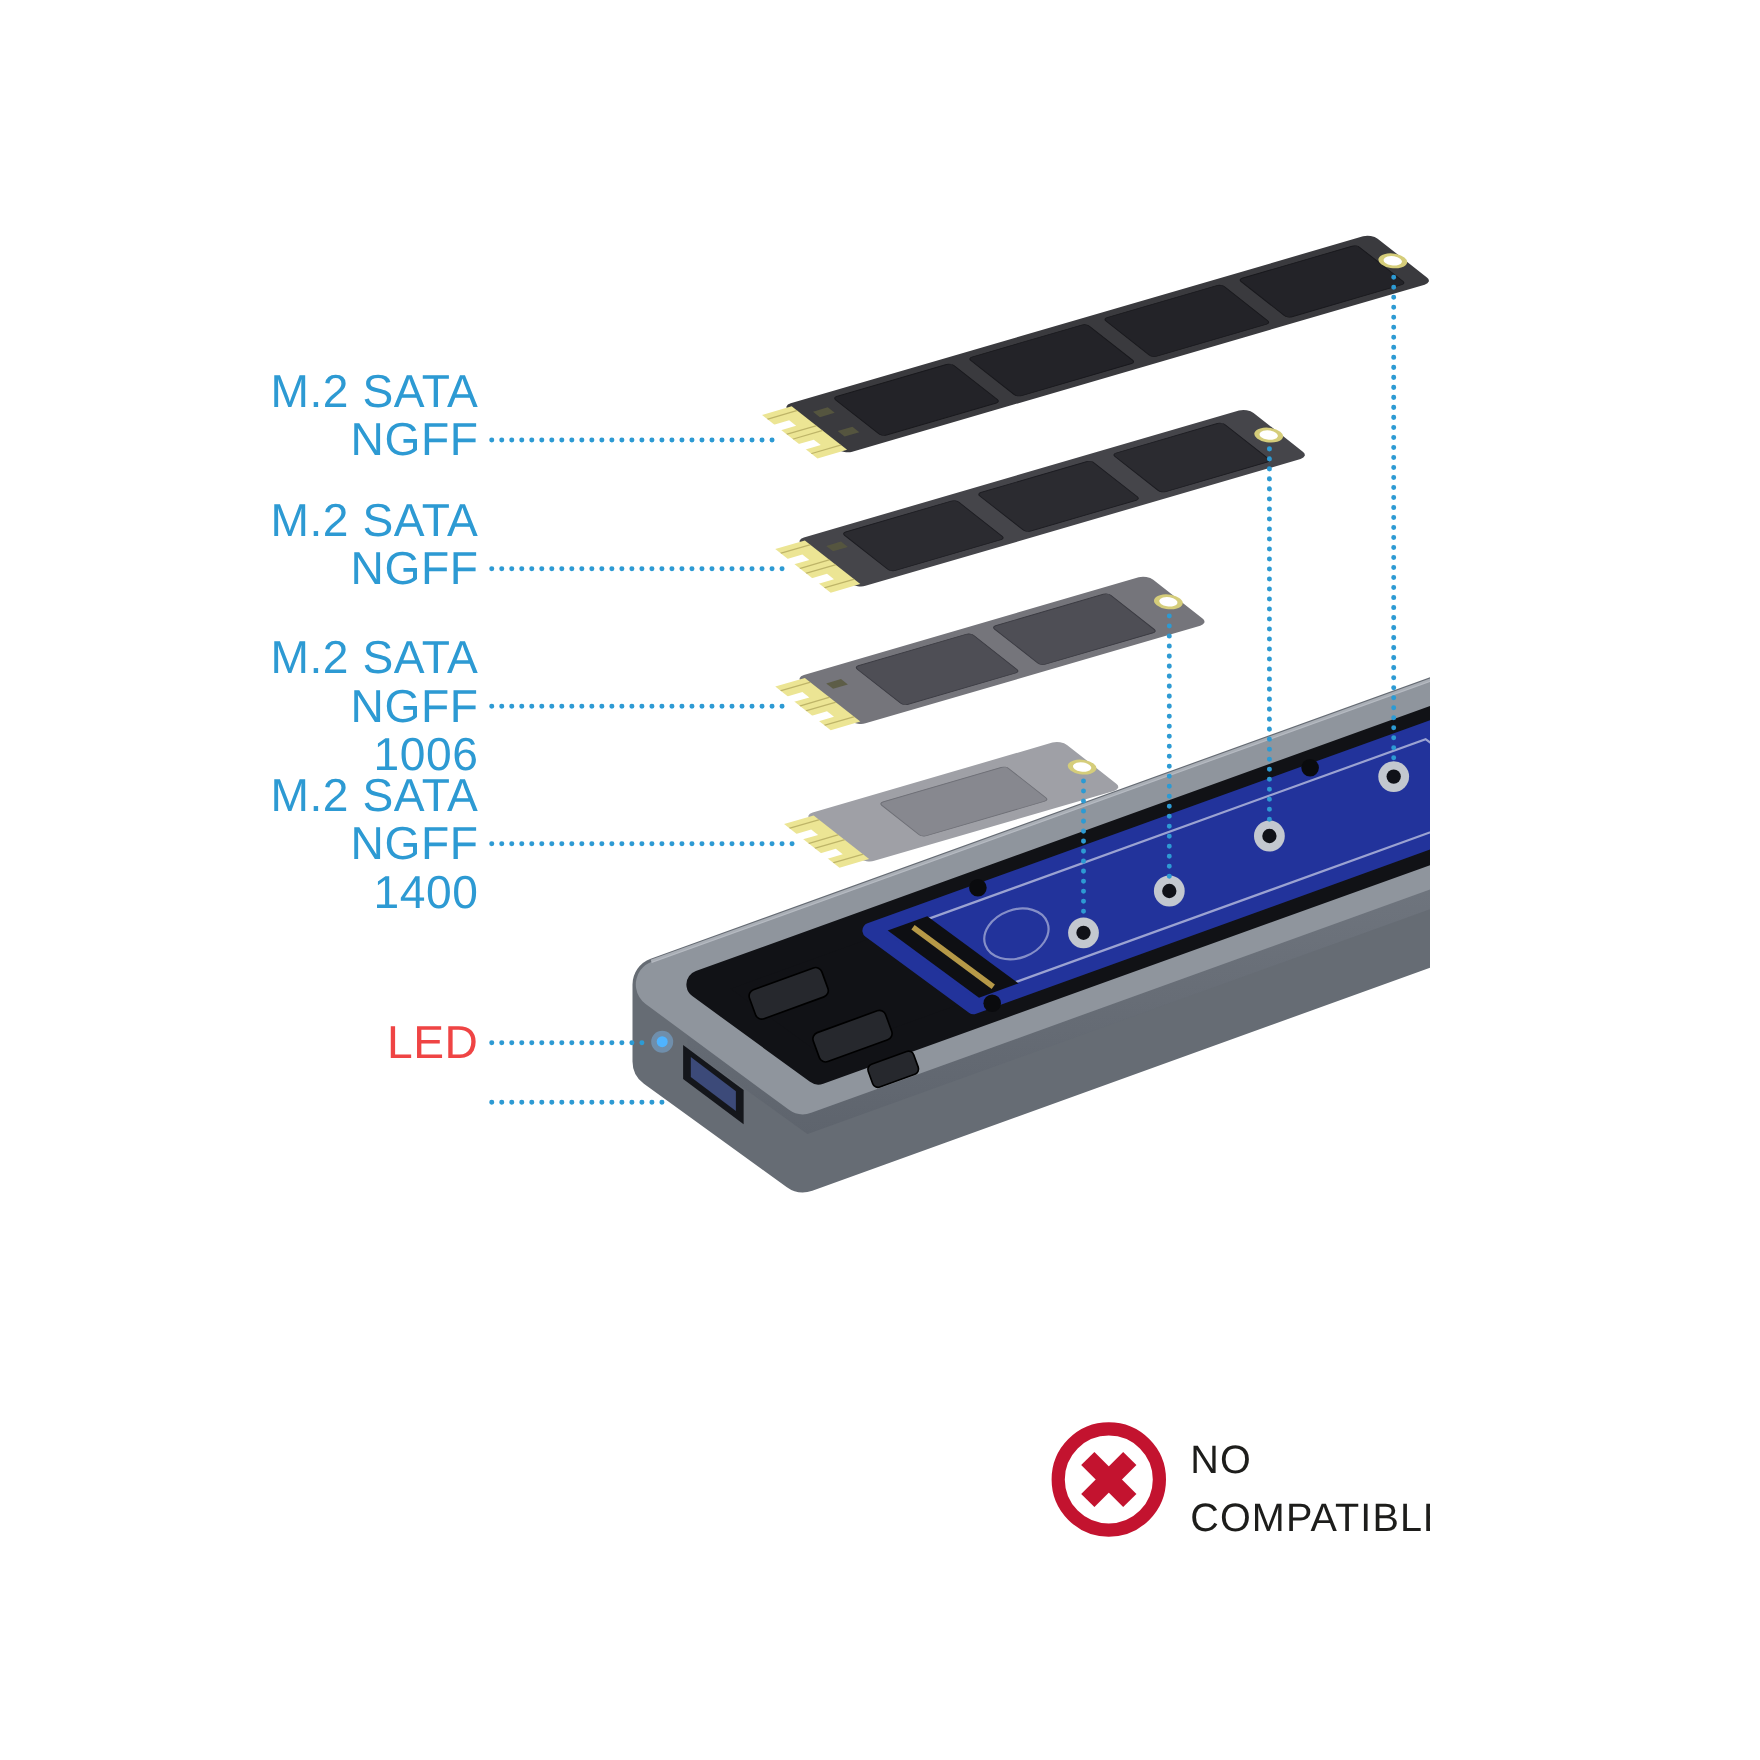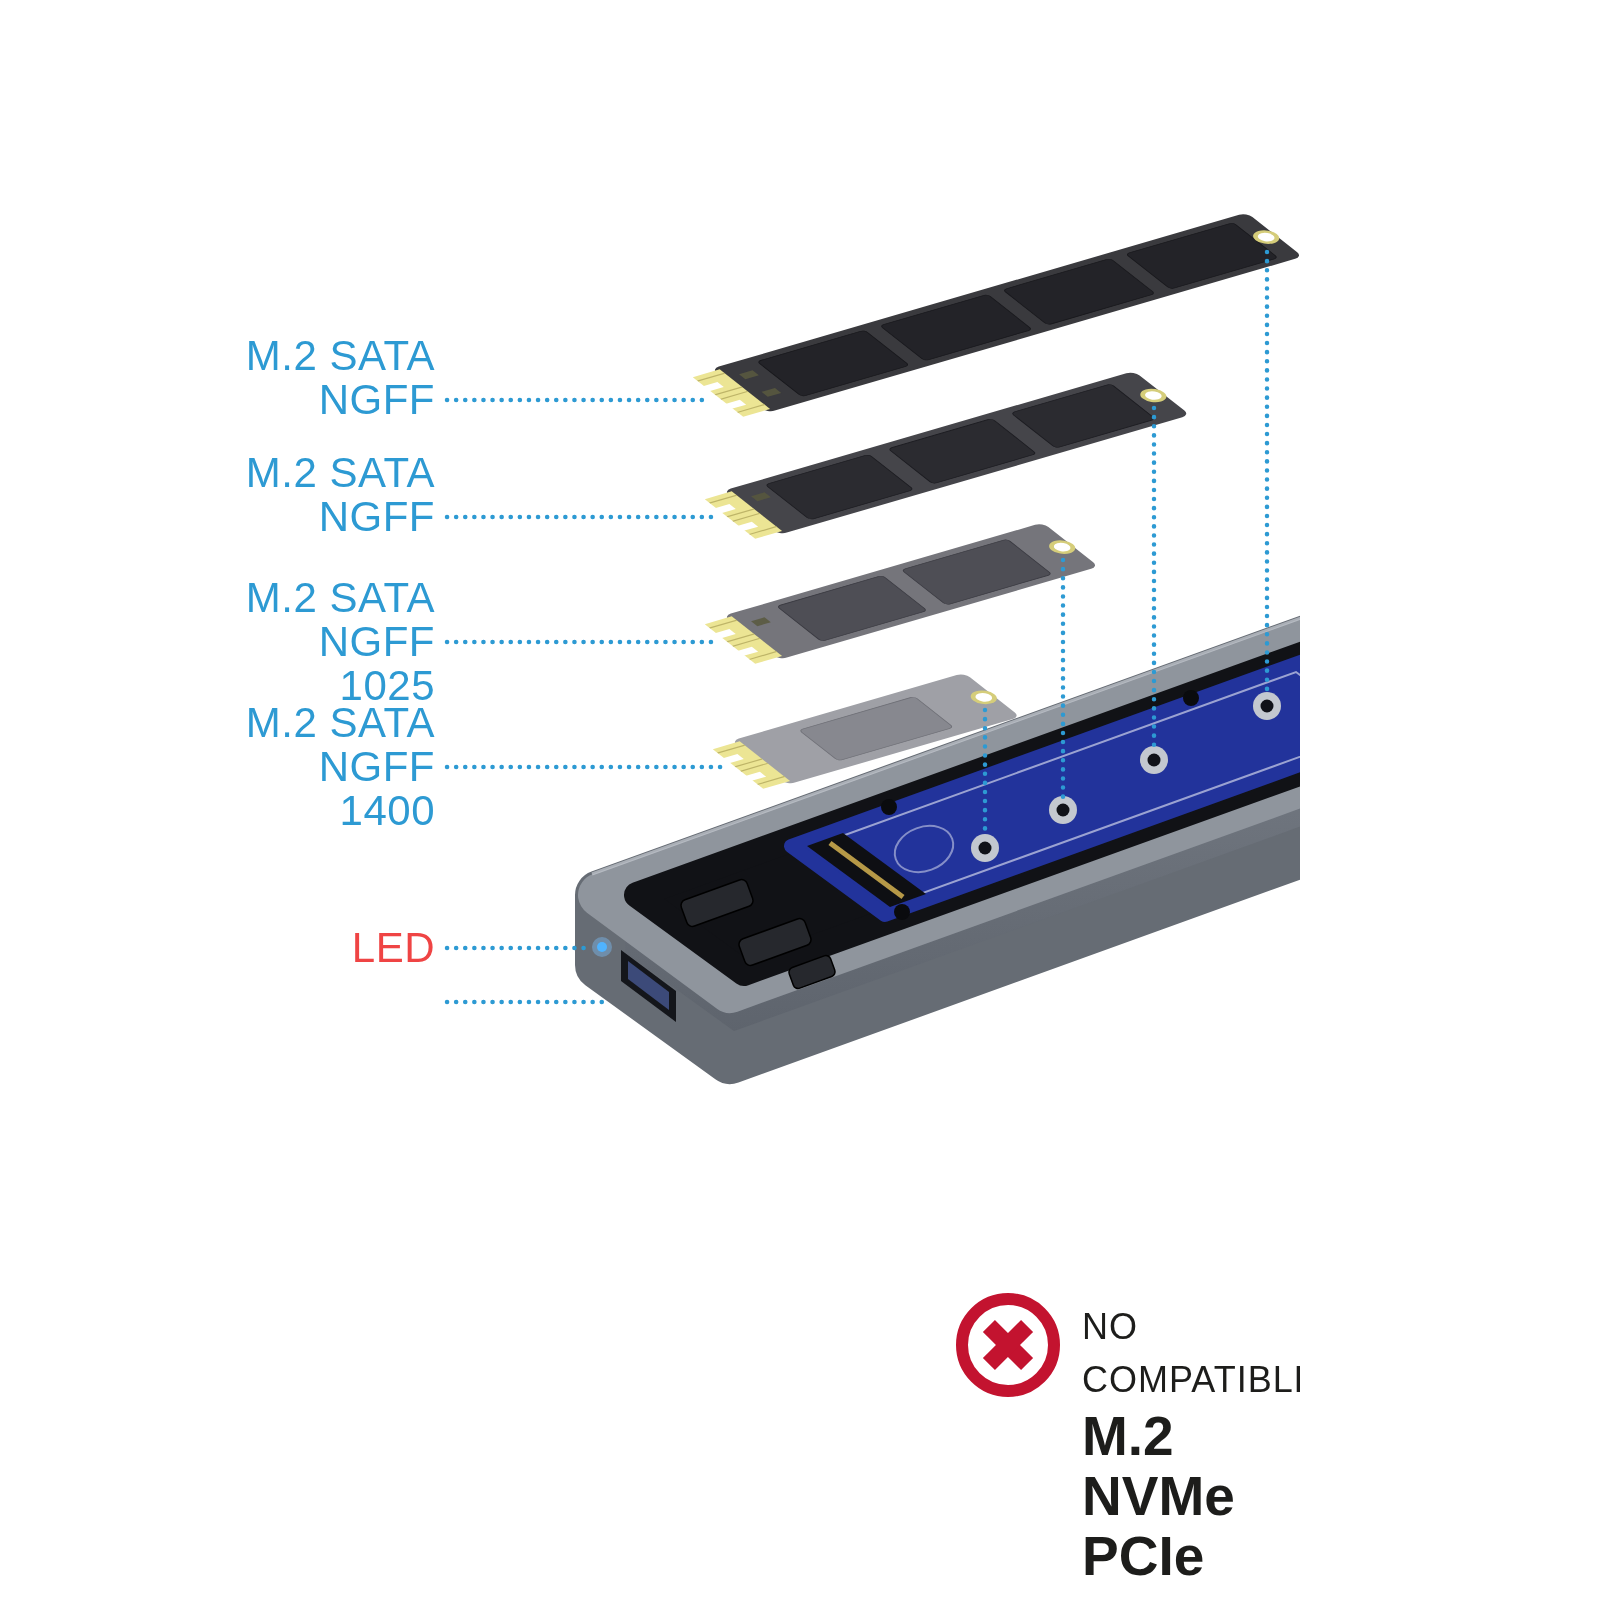--- a/index.html
+++ b/index.html
@@ -201,27 +201,26 @@
   </svg>
 
   <div class="ssd-label" style="top:334px">
     <div>M.2 SATA NGFF</div>
   </div>
   <div class="ssd-label" style="top:451px">
     <div>M.2 SATA NGFF</div>
   </div>
   <div class="ssd-label" style="top:576px">
     <div>M.2 SATA NGFF</div>
-    <div>1025</div>
+    <div>1006</div>
   </div>
   <div class="ssd-label" style="top:701px">
     <div>M.2 SATA NGFF</div>
     <div>1400</div>
   </div>
 
   <div class="port-label" style="top:926px">LED</div>
 
   <div class="warning-text">
     <div class="warning-line1">NO COMPATIBLE</div>
-    <div class="warning-line2">M.2 NVMe PCIe</div>
   </div>
 
 </div>
 
 </body></html>

